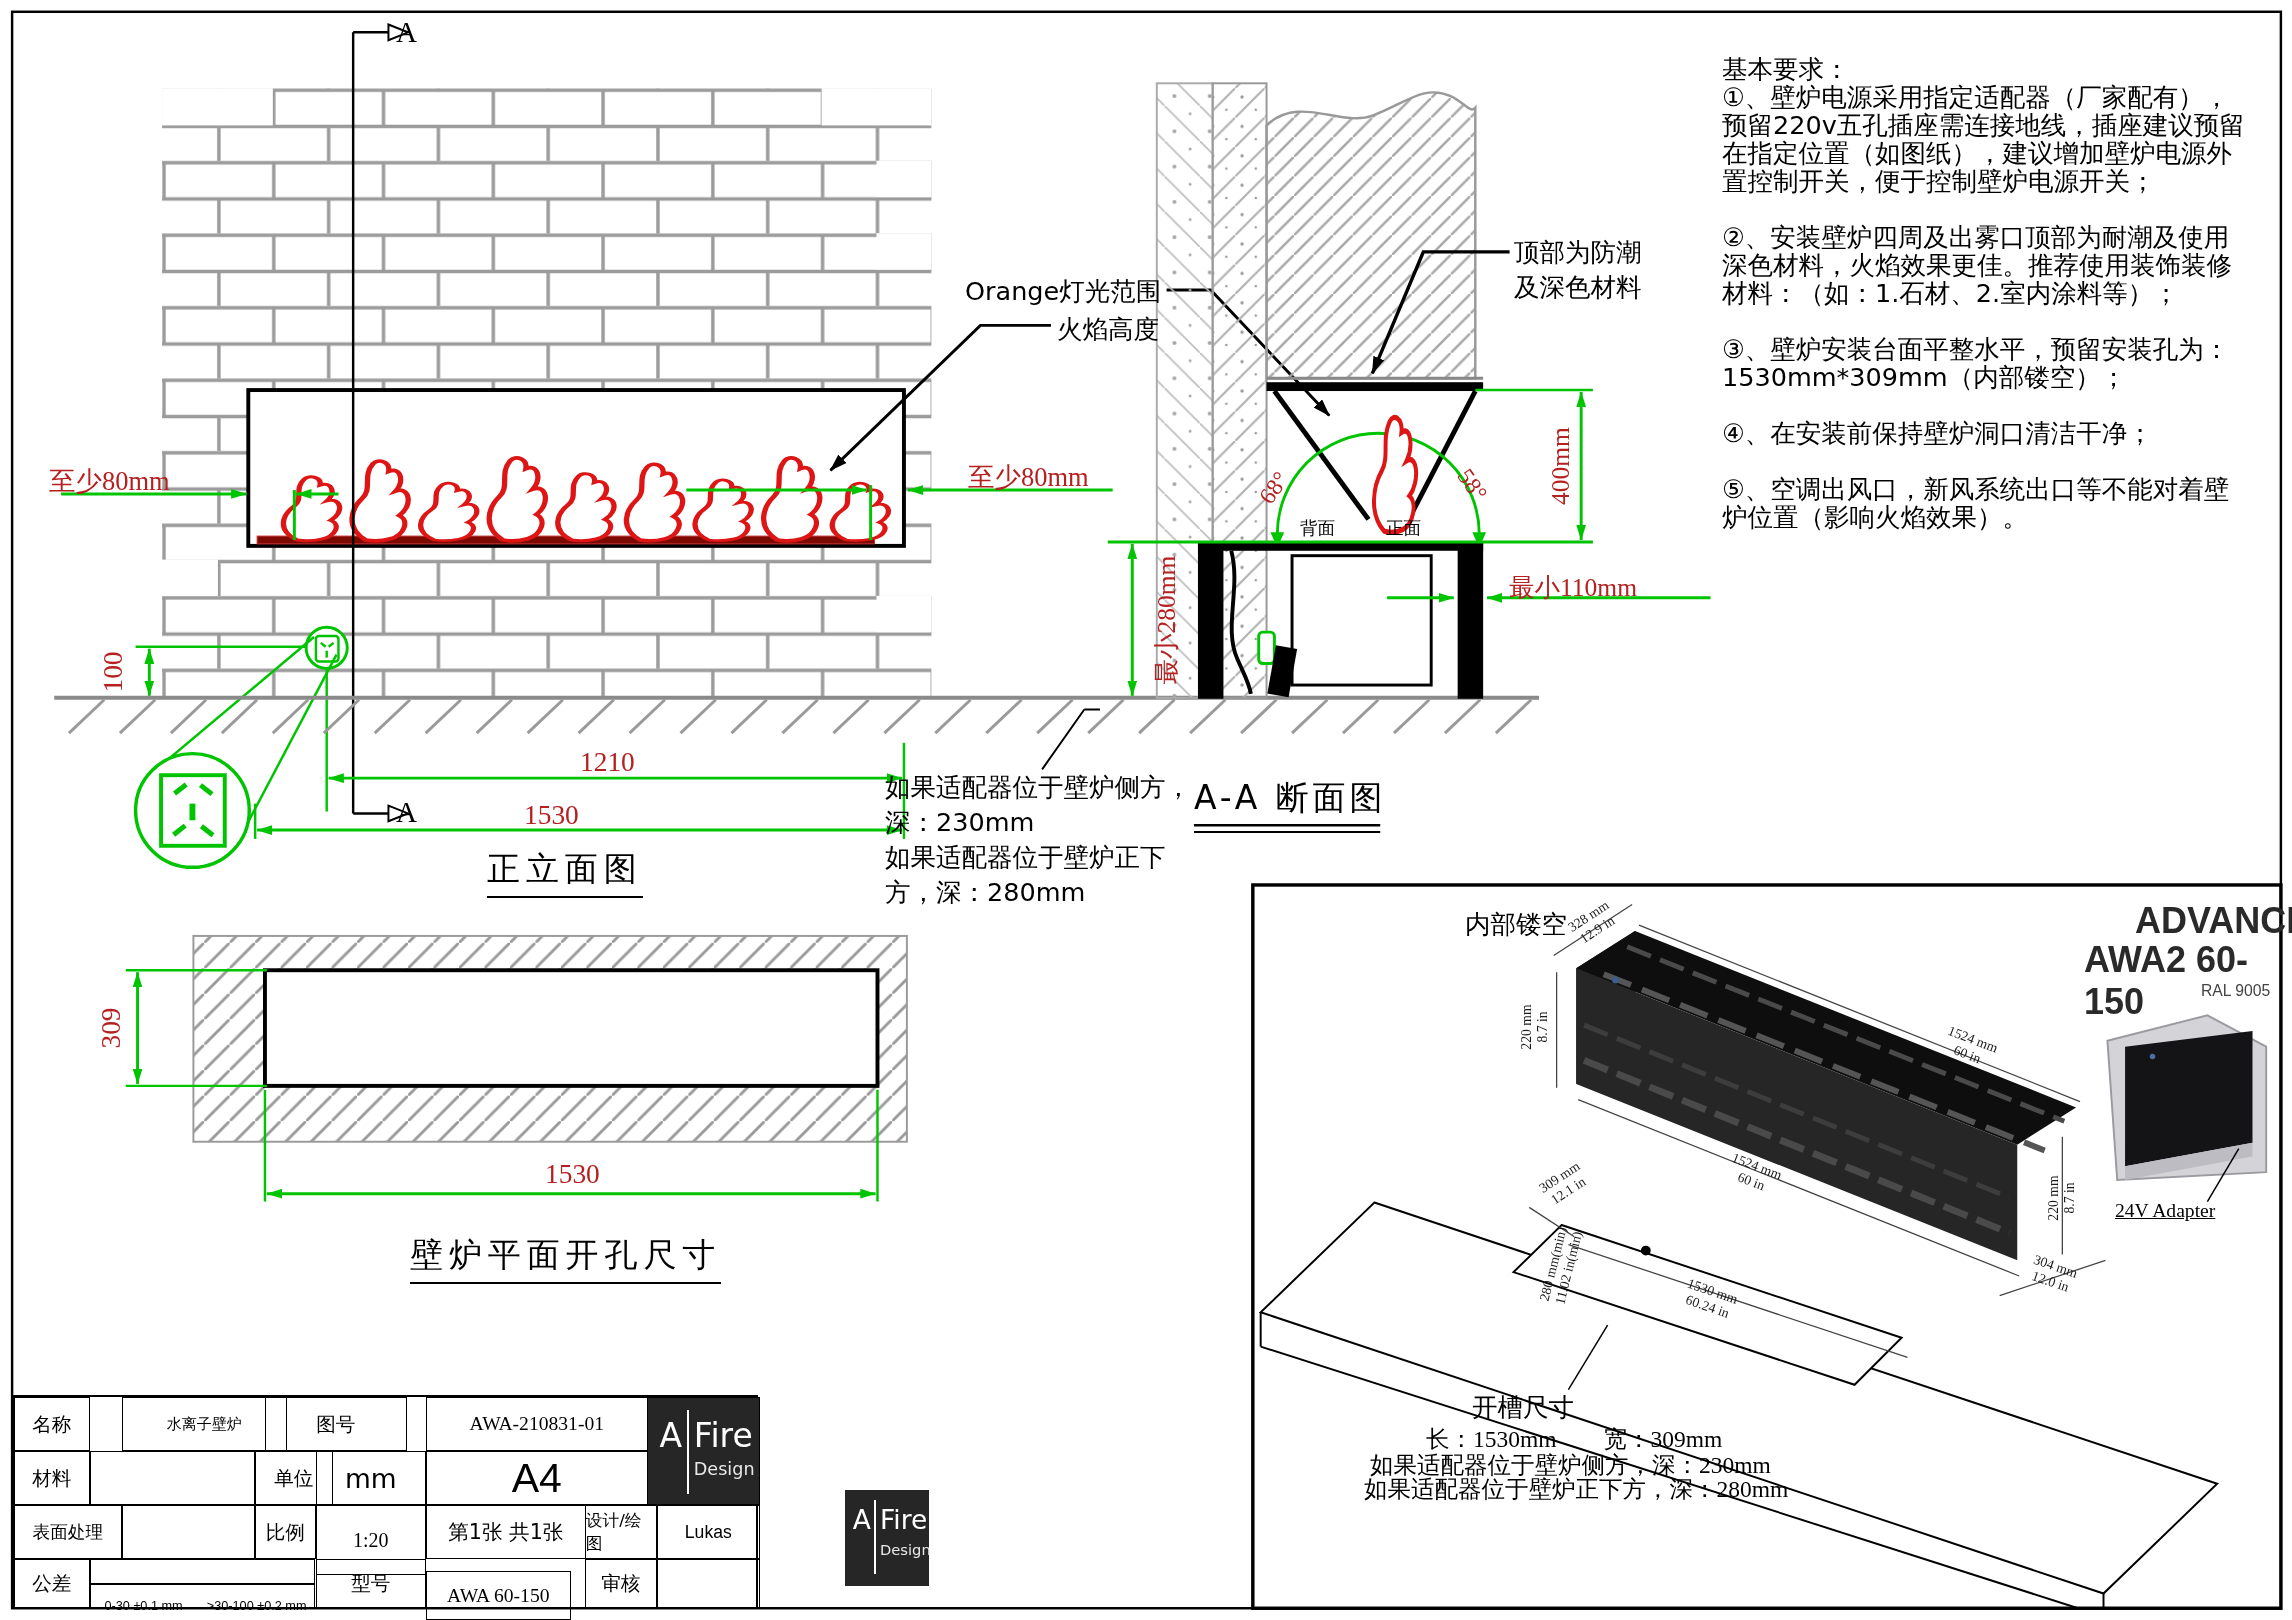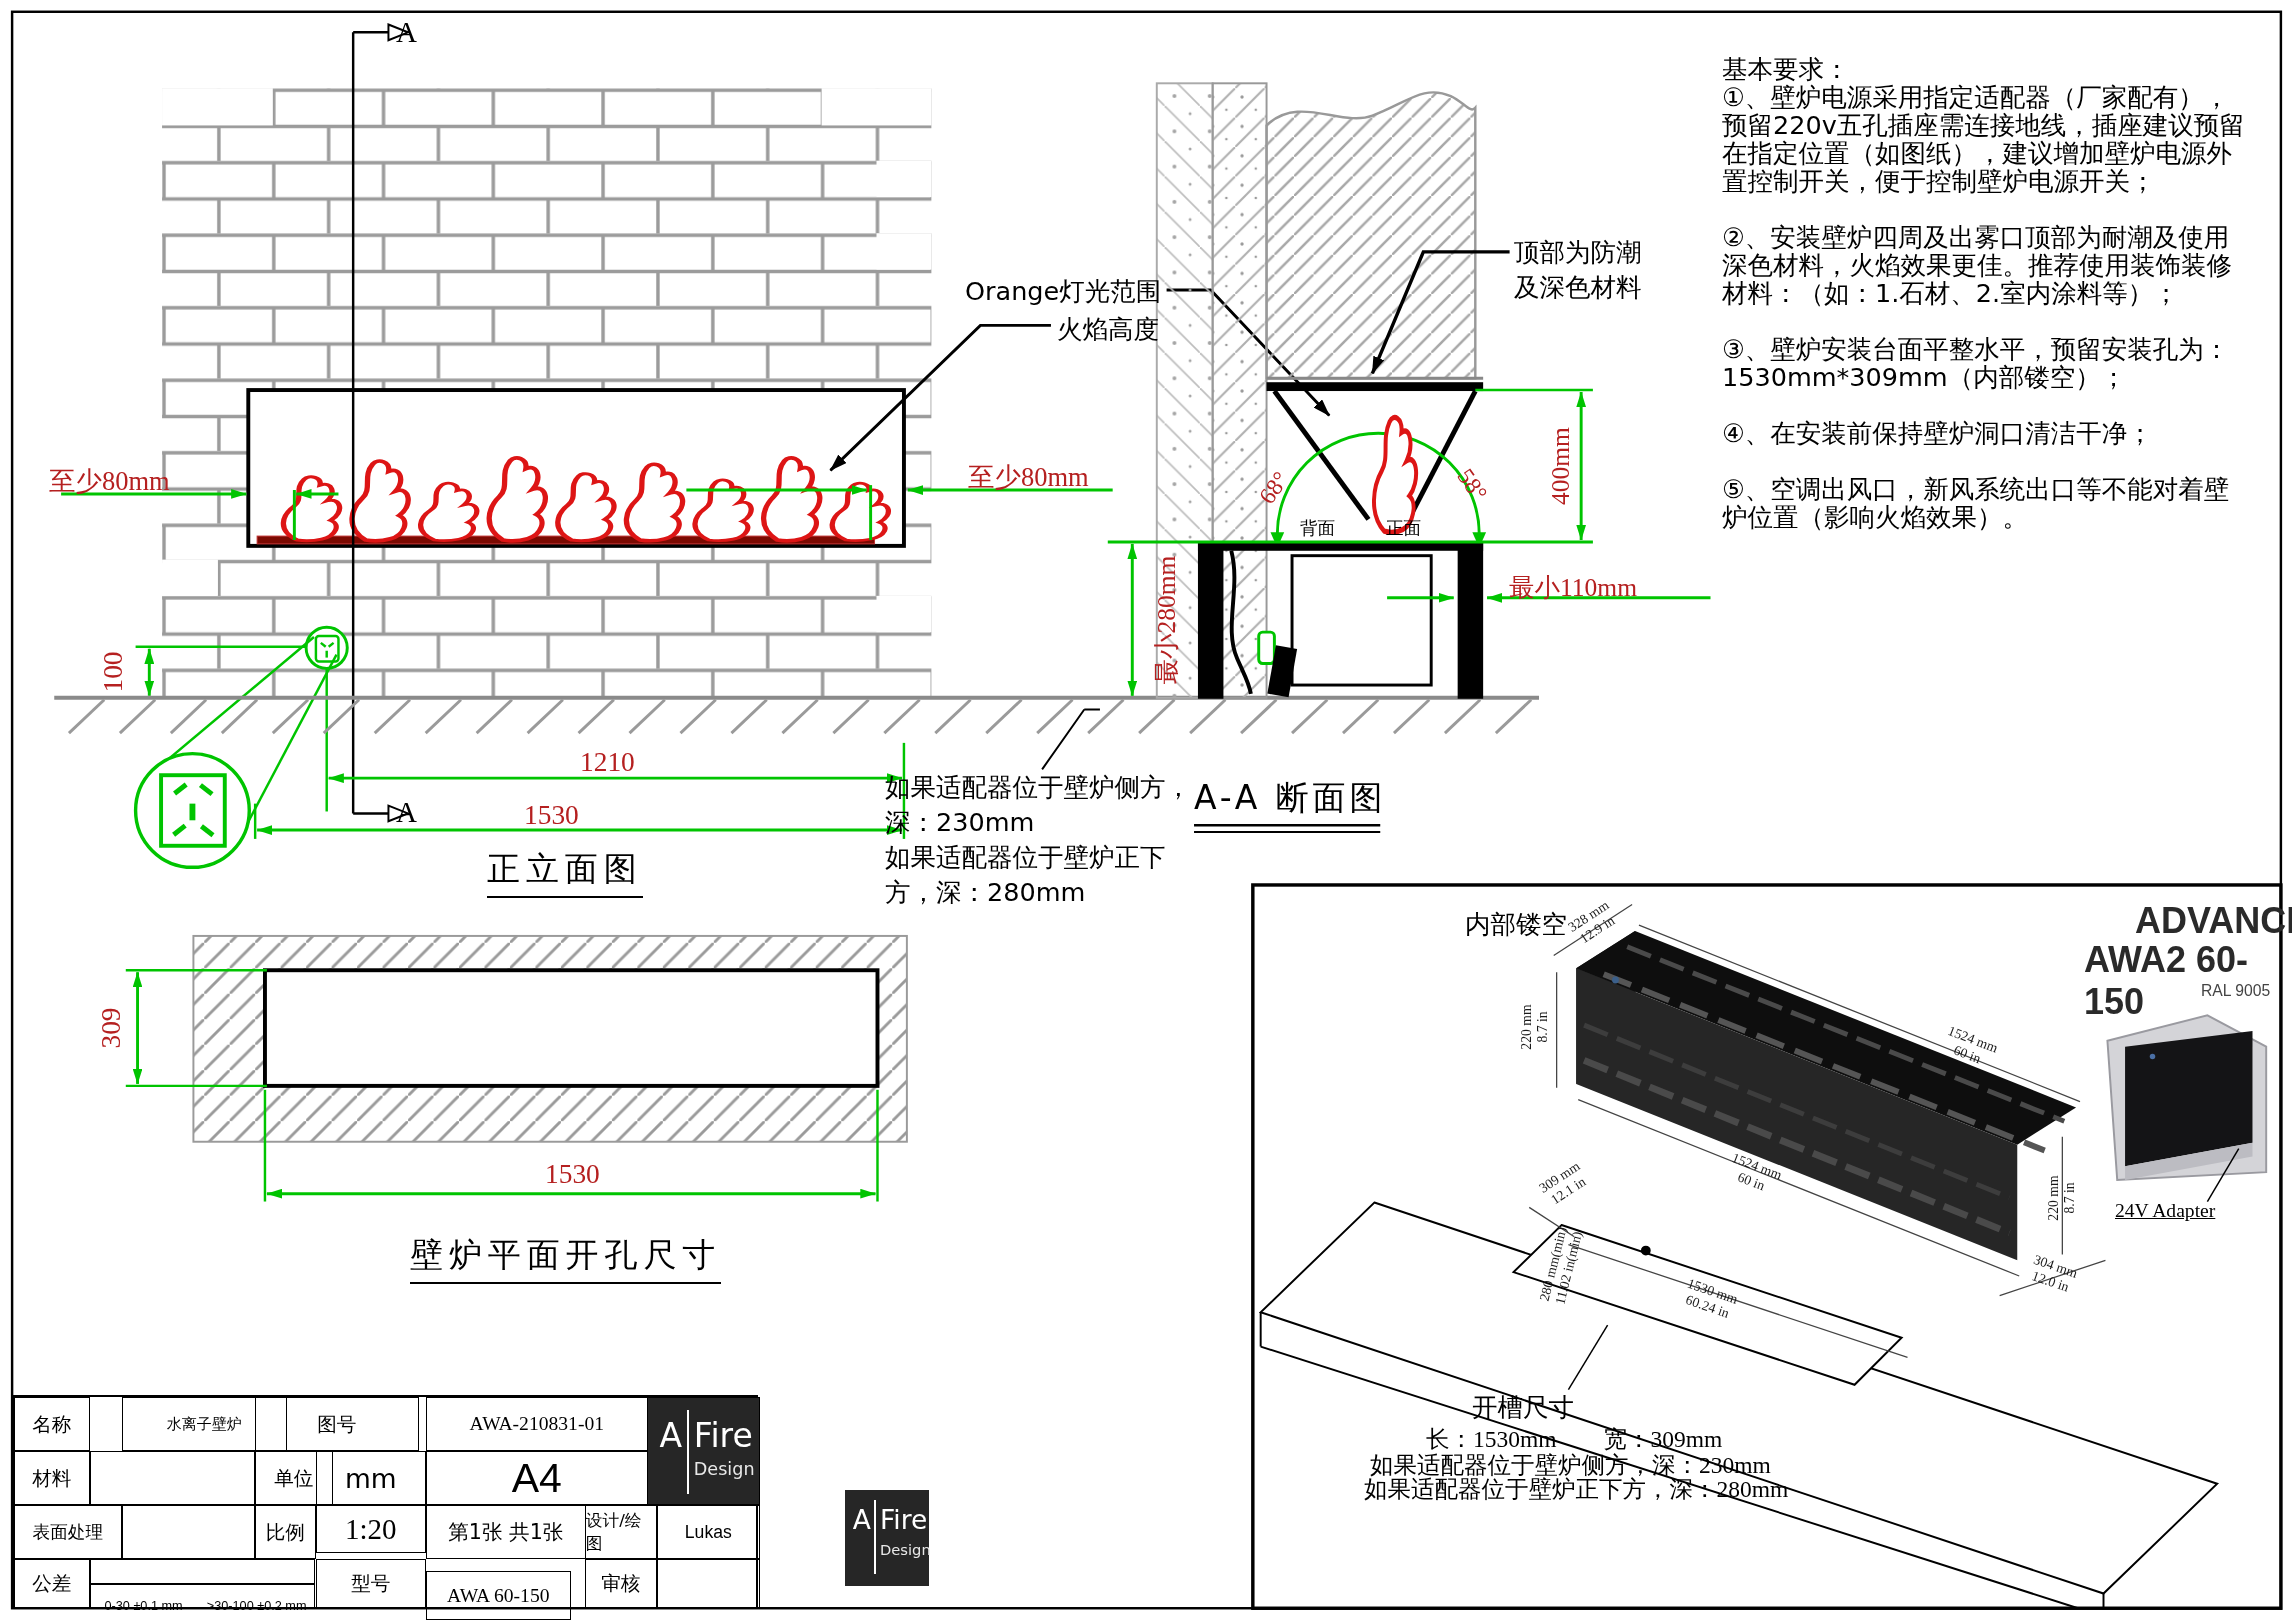--- a/index.html
+++ b/index.html
@@ -346,37 +346,37 @@
 <div class="abs logo" style="left:845px;top:1490px;width:84px;height:96px;">
   <div class="vbar" style="left:29px;top:9.8px;height:74px;"></div>
   <div class="l1" style="left:7.8px;top:13.7px;font-size:26.5px;">A</div>
   <div class="l1" style="left:35px;top:13.7px;font-size:26.5px;">Fire</div>
   <div class="l2" style="left:35px;top:51px;font-size:14.7px;">Design</div>
 </div>
 
 <div class="tb">
   <div class="cell" style="left:0;top:0;width:76px;height:54px;">名称</div>
   <div class="cell" style="left:76px;top:0;width:165px;height:54px;font-size:15px;margin-left:32px;">水离子壁炉</div>
-  <div class="cell" style="left:241px;top:0;width:164px;height:54px;">图号</div>
+  <div class="cell" style="left:251px;top:0;width:142px;height:54px;">图号</div>
   <div class="cell serif" style="left:412px;top:0;width:222px;height:54px;">AWA-210831-01</div>
   <div class="cell logo" style="left:633px;top:0;width:113px;height:108px;border:1.5px solid #000;">
     <div class="vbar" style="left:39px;top:11.8px;height:84px;"></div>
     <div class="l1" style="left:11.8px;top:17.6px;">A</div>
     <div class="l1" style="left:46px;top:17.6px;">Fire</div>
     <div class="l2" style="left:46px;top:61px;">Design</div>
   </div>
   <div class="cell" style="left:0;top:54px;width:76px;height:54px;">材料</div>
   <div class="cell" style="left:76px;top:54px;width:165px;height:54px;"></div>
   <div class="cell" style="left:241px;top:54px;width:78px;height:54px;">单位</div>
   <div class="cell" style="left:302px;top:54px;width:110px;height:54px;font-size:26.5px;">mm</div>
   <div class="cell" style="left:412px;top:54px;width:222px;height:54px;font-size:41px;font-family:'Liberation Sans',sans-serif;">A4</div>
   <div class="cell" style="left:0;top:108px;width:108px;height:54px;font-size:17.6px;">表面处理</div>
   <div class="cell" style="left:108px;top:108px;width:133px;height:54px;"></div>
   <div class="cell" style="left:241px;top:108px;width:61px;height:54px;">比例</div>
-  <div class="cell serif" style="left:302px;top:108px;width:110px;height:48px;font-size:29px;">1:20</div>
+  <div class="cell serif" style="left:302px;top:108px;width:110px;height:70px;font-size:20px;">1:20</div>
   <div class="cell" style="left:412px;top:108px;width:160px;height:54px;font-size:20.6px;">第1张 共1张</div>
   <div class="cell" style="left:571px;top:108px;width:72px;height:54px;font-size:16.7px;">设计/绘图</div>
   <div class="cell" style="left:643px;top:108px;width:103px;height:54px;font-size:17.6px;font-family:'Liberation Sans',sans-serif;">Lukas</div>
   <div class="cell" style="left:0;top:162px;width:76px;height:49px;">公差</div>
   <div class="cell" style="left:76px;top:162px;width:225px;height:49px;">
     <div class="tol" style="left:13.7px;top:4.9px;">0-30 ±0.1 mm</div>
     <div class="tol" style="left:116px;top:4.9px;">&gt;30-100 ±0.2 mm</div>
     <div class="tol" style="left:13.7px;top:28px;">&gt;100 ±0.3 mm</div>
     <div class="tol" style="left:116px;top:28px;">Angle ±0.3°</div>
     <div style="position:absolute;left:0;top:22.5px;width:100%;height:2.9px;background:#000;"></div>

